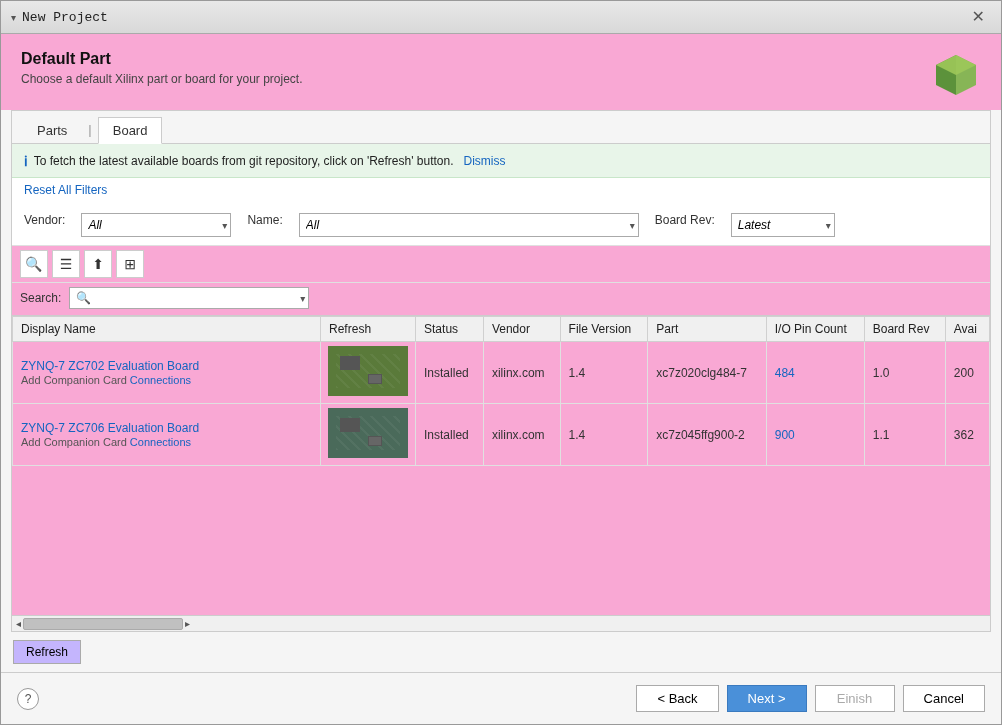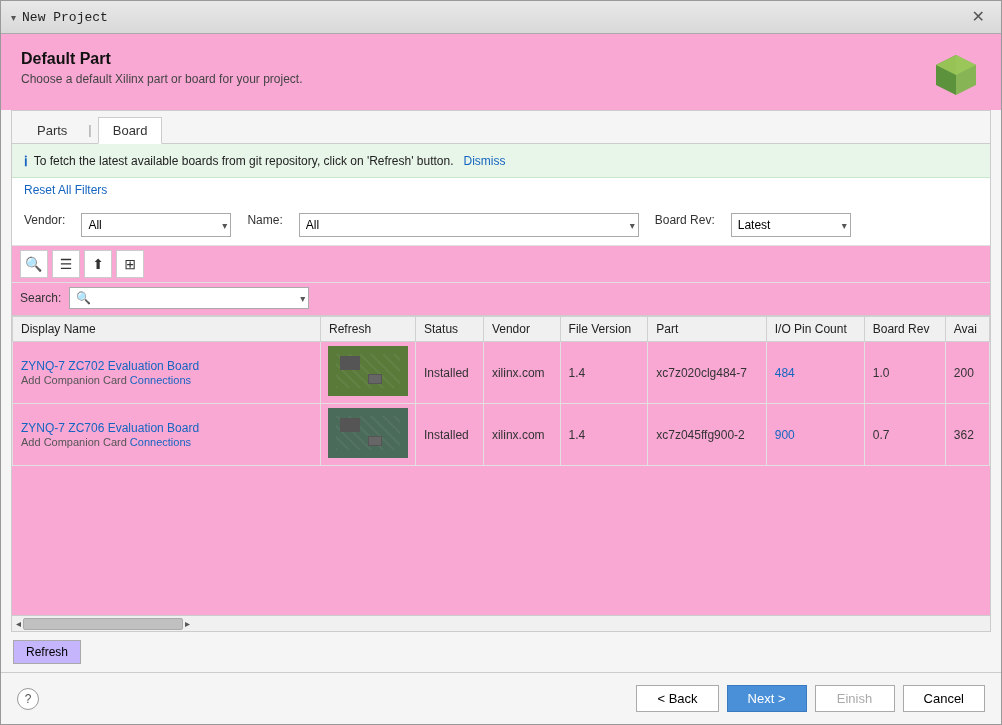--- a/index.html
+++ b/index.html
@@ -160,38 +160,39 @@
     .filter-select {
       height: 24px;
       font-size: 12px;
       border: 1px solid #aaa;
       background: white;
       padding: 1px 20px 1px 6px;
       appearance: none;
       -webkit-appearance: none;
       cursor: pointer;
       position: relative;
+      font-style: italic;
     }
     .select-wrapper {
       position: relative;
       display: inline-block;
     }
     .select-wrapper::after {
       content: '▾';
       position: absolute;
       right: 4px;
       top: 50%;
       transform: translateY(-50%);
       pointer-events: none;
       font-size: 10px;
       color: #555;
     }
     .vendor-select { width: 150px; }
     .name-select { width: 340px; }
-    .boardrev-select { width: 120px; }
+    .boardrev-select { width: 104px; }
 
     .toolbar-area {
       padding: 4px 8px;
       border-top: 1px solid #e0e0e0;
       border-bottom: 1px solid #e0e0e0;
       display: flex;
       align-items: center;
       gap: 4px;
     }
     .toolbar-btn {
@@ -507,21 +508,21 @@
               <td style="min-width: 280px;">
     <span class="board-name-link">ZYNQ-7 ZC706 Evaluation Board</span>
     <span class="companion-text">Add Companion Card <a class="companion-link">Connections</a></span>
   </td>
               <td class="preview-cell"><div class="board-preview board-zc706"><div class="board-preview-chip" style="width: 20px; height: 14px; top: 10px; left: 12px; background: rgb(85, 85, 85);"></div><div class="board-preview-chip" style="width: 14px; height: 10px; top: 28px; left: 40px; background: rgb(102, 102, 102);"></div></div></td>
               <td style="white-space: nowrap;">Installed</td>
               <td>xilinx.com</td>
               <td>1.4</td>
               <td>xc7z045ffg900-2</td>
               <td><span class="io-count-link">900</span></td>
-              <td>0.7</td>
+              <td>1.1</td>
               <td>362</td>
             </tr>
           </tbody>
       </table>
     </div>
 
     <div class="scrollbar-area">
       <span class="scroll-arrow">◂</span>
       <div class="scroll-thumb"></div>
       <span class="scroll-arrow">▸</span>

